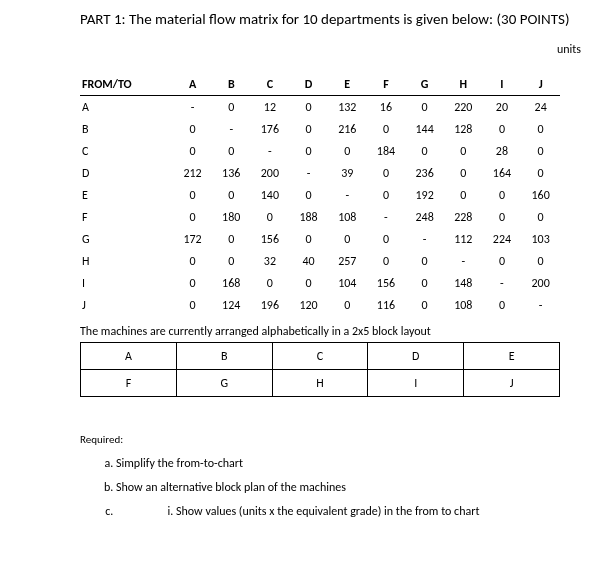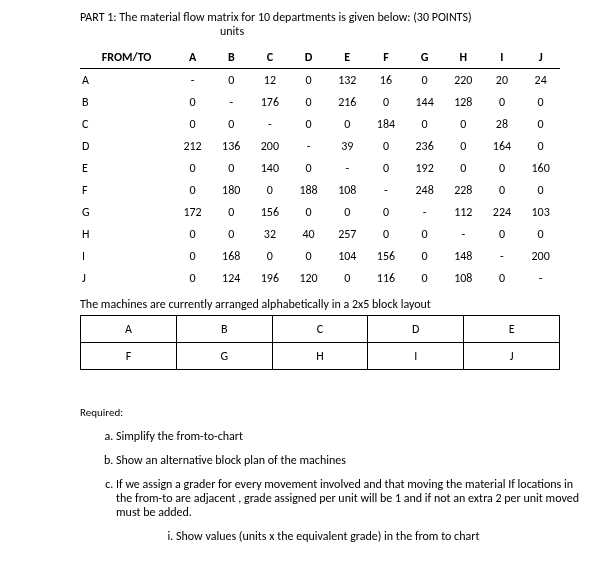--- a/index.html
+++ b/index.html
@@ -6,43 +6,44 @@
     margin: 0;
     padding: 10px 30px 10px 80px;
     font-family: Calibri, Arial, sans-serif;
     font-size: 12px;
     color: #000;
     background: #fff;
     width: 611px;
     box-sizing: border-box;
   }
   .title {
-    font-size: 12px;
+    font-size: 15px;
+    margin-bottom: 14px;
   }
   .units-label {
-    text-align: left;
+    text-align: right;
     margin-left: 140px;
-    margin-bottom: 8px;
+    margin-bottom: 17px;
   }
   table.matrix {
     border-collapse: collapse;
     width: 480px;
     font-size: 12px;
   }
   table.matrix th, table.matrix td {
     text-align: center;
     padding: 4px 2px;
     font-weight: normal;
   }
   table.matrix thead th {
     border-bottom: 1px solid #000;
     font-weight: bold;
   }
   table.matrix thead th:first-child {
-    text-align: center;
+    text-align: left;
   }
   table.matrix tbody td:first-child {
     text-align: left;
     padding-left: 2px;
   }
   .layout-note {
     margin-top: 8px;
     font-size: 12px;
   }
   table.layout {
@@ -252,18 +253,17 @@
     <td>J</td>
   </tr>
 </tbody>
   </table>
 
 <div class="required">Required:</div>
 <ol class="req-list">
   <li>Simplify the from-to-chart</li>
   <li>Show an alternative block plan of the machines</li>
   <li>
-    <span>If we assign a grader for every movement involved and that moving the material If locations in the from-to are adjacent , grade assigned per unit will be 1 and if not an extra 2 per unit moved must be added.</span>
     <ol class="sub-list">
       <li>Show values (units x the equivalent grade) in the from to chart</li>
     </ol>
   </li>
 </ol>
 
 </body></html>

